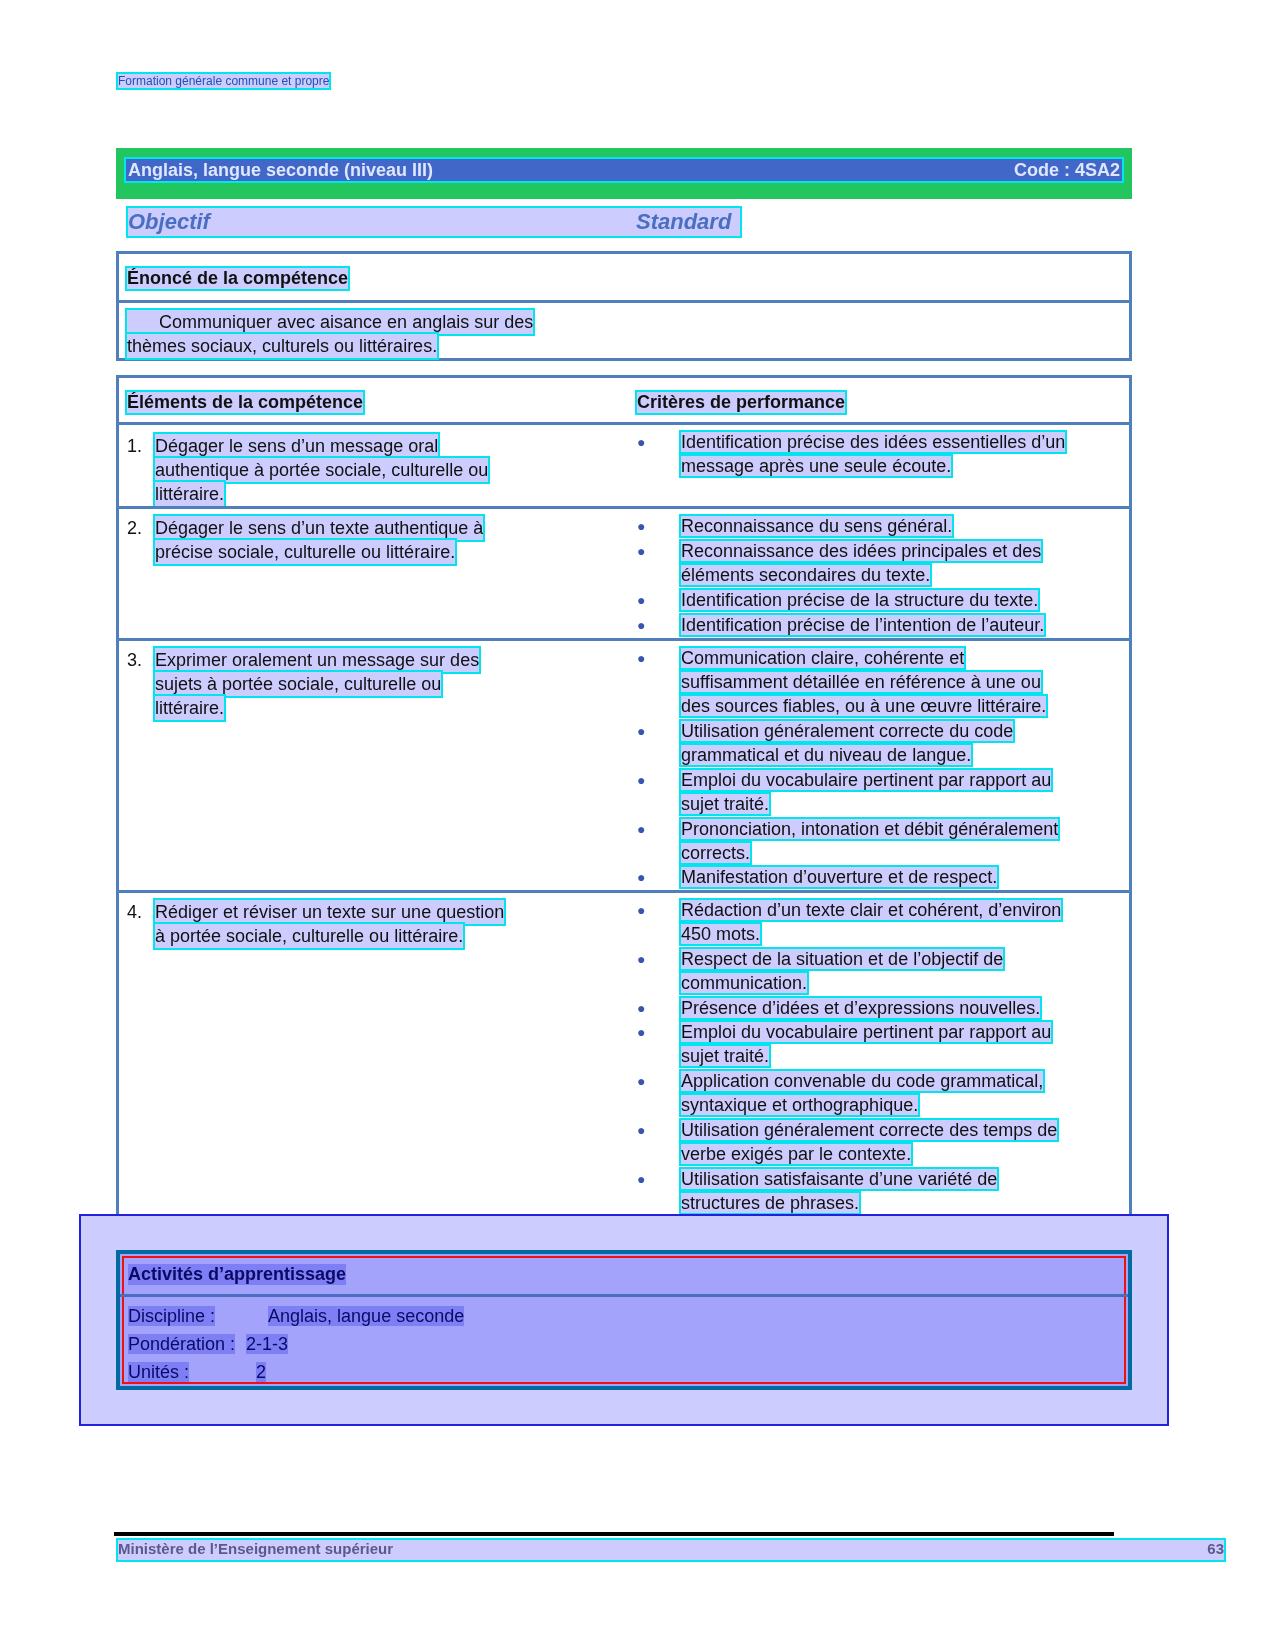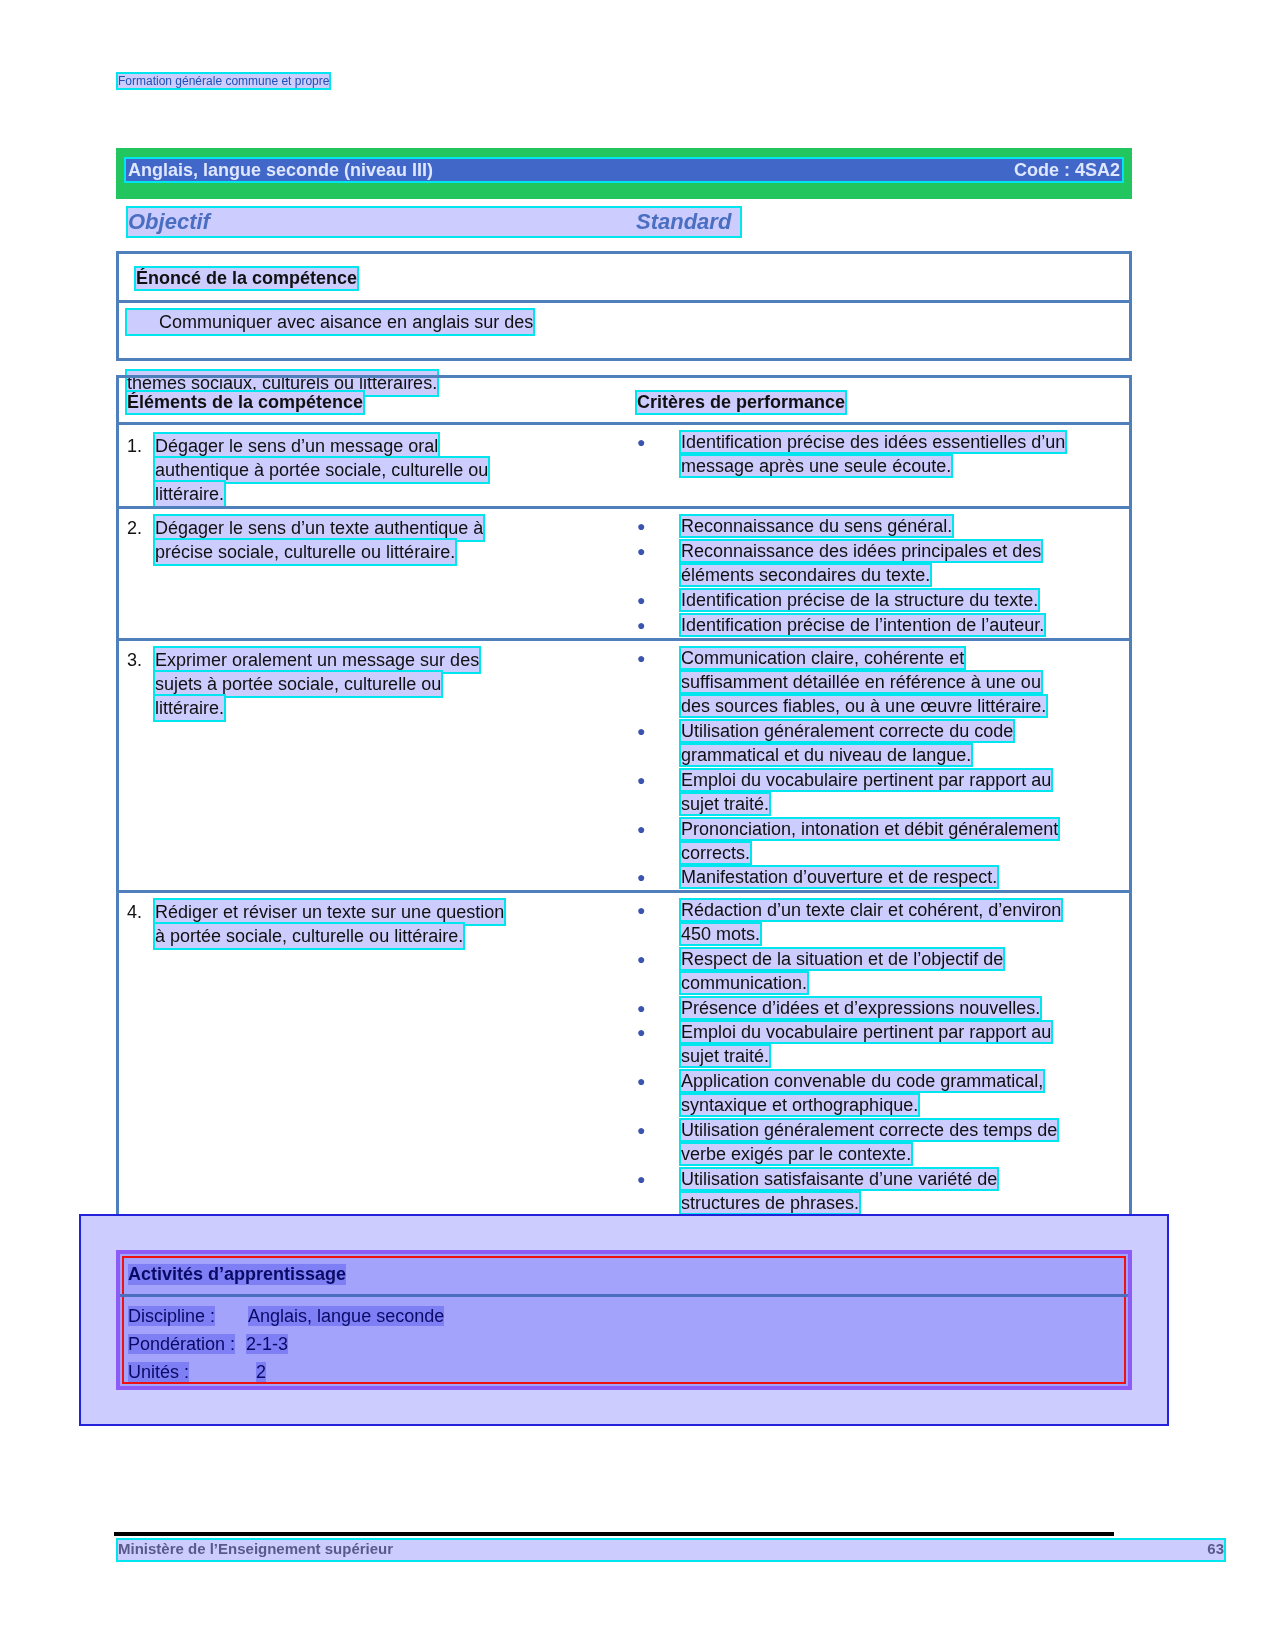--- a/index.html
+++ b/index.html
@@ -17,21 +17,21 @@
   .txt { position:absolute; font-size:18px; line-height:24px; color:#111; }
   .elements { left:116px; top:375px; width:1016px; height:864px; }
   .hline { position:absolute; left:0; right:0; height:0; border-top:3px solid #5080bb; }
   .elem { position:absolute; left:8px; width:480px; font-size:18px; line-height:24px; }
   .elem .num { position:absolute; left:0; top:0; }
   .elem .body { margin-left:28px; }
   .crit { position:absolute; left:518px; width:480px; font-size:18px; line-height:24px; }
   .crit .bullet { position:absolute; left:0; top:0; width:12px; height:24px; color:#3a55b0; font-size:14px; }
   .crit .ctext { margin-left:44px; }
   .overlay { position:absolute; left:79px; top:1214px; width:1090px; height:212px; background:#ccccff; border:2px solid #2222dd; box-sizing:border-box; }
-  .activities { position:absolute; left:116px; top:1250px; width:1016px; height:140px; border:4px solid #8b5cf6; box-sizing:border-box; background:#a3a3fb; }
+  .activities { position:absolute; left:116px; top:1250px; width:1016px; height:140px; border:4px solid #0369a1; box-sizing:border-box; background:#a3a3fb; }
   .activities .redbox { position:absolute; left:2px; top:2px; right:2px; bottom:2px; border:2px solid #ee1111; }
   .activities .sep { position:absolute; left:0; right:0; top:40px; border-top:3px solid #4a6ec0; }
   .act-title { position:absolute; left:8px; top:10px; font-weight:bold; font-size:18px; color:#0a0a66; background:#7f7ff5; }
   .act-row { position:absolute; left:8px; font-size:18px; color:#0a0a66; }
   .act-row span { background:#7f7ff5; }
   .footer-rule { position:absolute; left:114px; top:1532px; width:1000px; height:4px; background:#000; }
   .footer { position:absolute; left:118px; top:1540px; width:1106px; height:20px; display:flex; justify-content:space-between; font-size:15px; font-weight:bold; color:#5a5a8a; }
 </style>
 </head>
 <body>
@@ -45,25 +45,25 @@
   </div>
 </div>
 
 <div class="obj-row hl">
   <span>Objectif</span>
   <span class="std">Standard</span>
 </div>
 
 <div class="box enonce">
   <div class="hdr">
-    <span class="bold-h hl" style="left:17px; top:14px;">Énoncé de la compétence</span>
+    <span class="bold-h hl" style="left:8px; top:14px;">Énoncé de la compétence</span>
   </div>
   <div class="txt" style="left:8px; top:56px;">
     <div class="hl" style="display:inline-block;padding-left:32px;">Communiquer avec aisance en anglais sur des</div><br>
-    <div class="hl" style="display:inline-block;margin-top:37px;">thèmes sociaux, culturels ou littéraires.</div>
+    <div class="hl" style="display:inline-block;">thèmes sociaux, culturels ou littéraires.</div>
   </div>
 </div>
 
 <div class="box elements">
   <span class="bold-h hl" style="left:8px; top:14px;">Éléments de la compétence</span>
   <span class="bold-h hl" style="left:518px; top:14px;">Critères de performance</span>
   <div class="hline" style="top:44px;"></div>
 
   <div class="elem" style="top:56px;">
     <span class="num">1.</span>
@@ -176,21 +176,21 @@
 </div>
 
 <div class="overlay"></div>
 
 <div class="activities">
   <div class="redbox"></div>
   <span class="act-title">Activités d’apprentissage</span>
   <div class="sep"></div>
   <div class="act-row" style="top:52px;">
     <span>Discipline :</span>
-    <span style="margin-left:28px;">Anglais, langue seconde</span>
+    <span style="margin-left:48px;">Anglais, langue seconde</span>
   </div>
   <div class="act-row" style="top:80px;">
     <span>Pondération :</span>
     <span style="margin-left:6px;">2-1-3</span>
   </div>
   <div class="act-row" style="top:108px;">
     <span>Unités :</span>
     <span style="margin-left:62px;">2</span>
   </div>
 </div>

